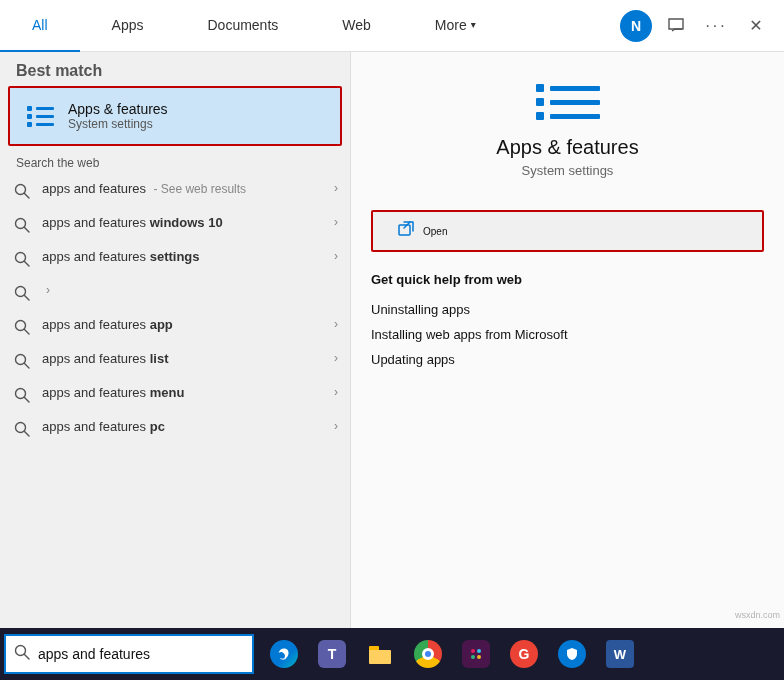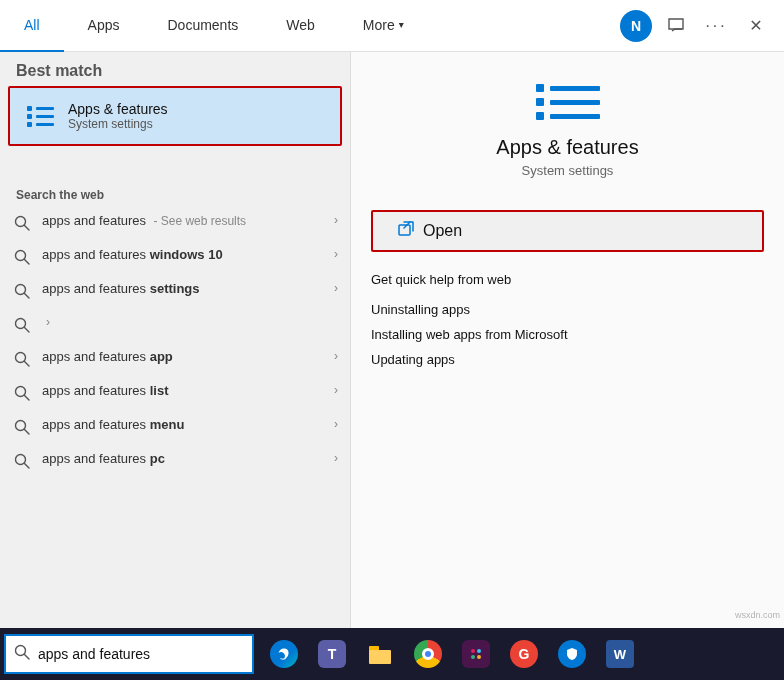--- a/index.html
+++ b/index.html
@@ -29,21 +29,21 @@
       display: flex;
       align-items: center;
       background: #ffffff;
       height: 52px;
       border-bottom: 1px solid #e0e0e0;
       padding: 0 0px;
       flex-shrink: 0;
     }
 
     .nav-tab {
-      padding: 0 24px;
+      padding: 0 32px;
       height: 52px;
       display: flex;
       align-items: center;
       font-size: 14px;
       color: #333;
       cursor: pointer;
       border-bottom: 2px solid transparent;
     }
 
     .nav-tab.active {
@@ -166,24 +166,23 @@
       color: #111;
     }
     .best-match-sub {
       font-size: 12px;
       color: #555;
     }
 
     
     .web-section-label {
       font-size: 12px;
-      font-weight: 700;
+      font-weight: 400;
       color: #555;
       padding: 10px 16px 4px 16px;
-      margin-top: 32px;
     }
 
     .web-result-item {
       display: flex;
       padding: 7px 12px;
       cursor: pointer;
       border-radius: 2px;
     }
 
     .search-icon-small {
@@ -276,39 +275,39 @@
     }
 
     .open-button {
       display: flex;
       align-items: center;
       gap: 8px;
       padding: 8px 24px;
       background: #f0f0f0;
       border: 2px solid #c00000;
       cursor: pointer;
-      font-size: 16px;
+      font-size: 10px;
       color: #111;
       border-radius: 2px;
       width: calc(100% - 40px);
       margin: 0 20px;
     }
 
     .open-icon {
       font-size: 16px;
       color: #0078d4;
     }
 
     .quick-help-section {
       padding: 20px 20px 0 20px;
     }
 
     .quick-help-title {
       font-size: 13px;
-      font-weight: 400;
+      font-weight: 700;
       color: #111;
       margin-bottom: 10px;
     }
 
     .quick-help-link {
       font-size: 13px;
       color: #111;
       padding: 5px 0;
       cursor: pointer;
       display: block;

